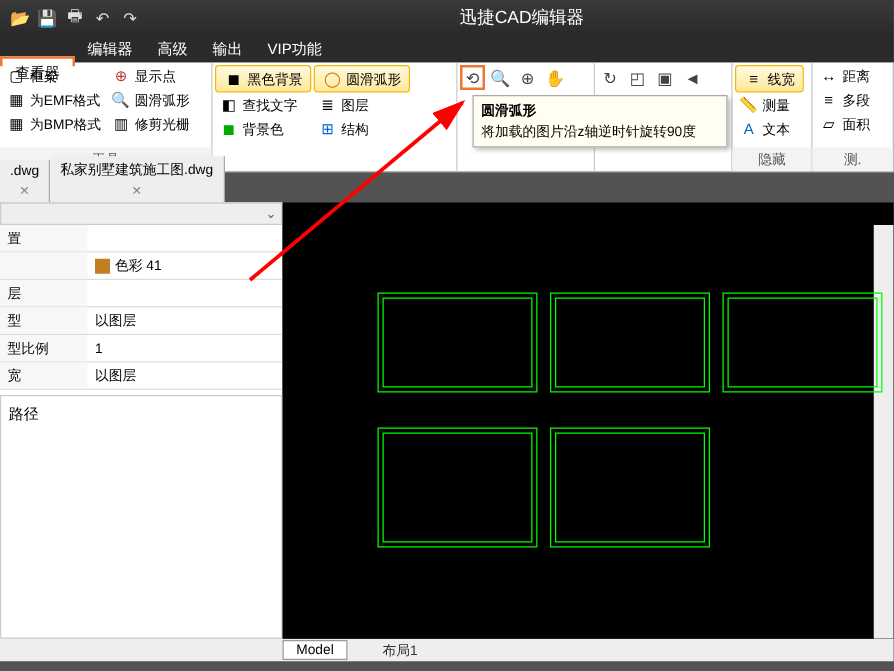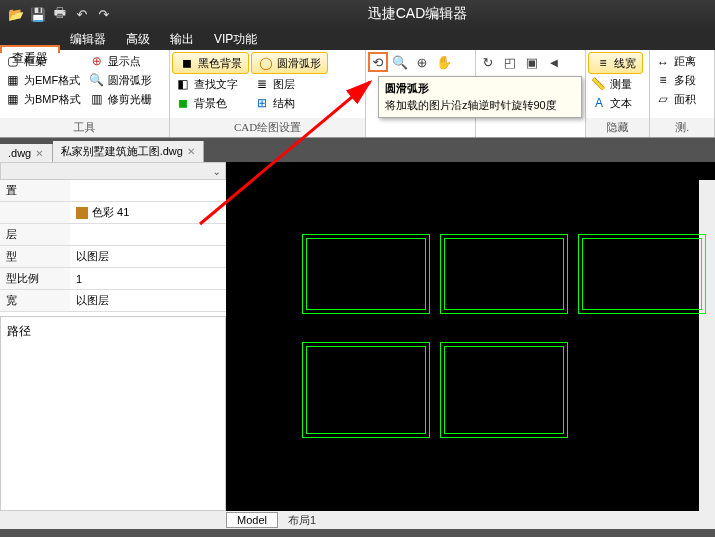--- a/index.html
+++ b/index.html
@@ -20,36 +20,36 @@
 .rcol { display: flex; flex-direction: column; gap: 1px; }
 .ritem { display: flex; align-items: center; gap: 3px; font-size: 11px; padding: 1px 3px; white-space: nowrap; }
 .ricon { width: 16px; height: 16px; display: inline-flex; align-items: center; justify-content: center; font-size: 12px; }
 .ritem.big { border: 1px solid #f5b800; background: linear-gradient(#fff9e0,#ffe89a); border-radius: 3px; padding: 2px 6px; }
 .toolbar-icons { display: flex; gap: 3px; padding: 3px; flex-wrap: wrap; }
 .tbtn { width: 20px; height: 20px; display: flex; align-items: center; justify-content: center; font-size: 13px; color: #444; }
 .tbtn.hl { border: 2px solid #e73; }
 .tooltip { position: absolute; left: 378px; top: 76px; width: 204px; background: #fffef0; border: 1px solid #aaa; padding: 4px 6px; font-size: 11px; box-shadow: 2px 2px 4px rgba(0,0,0,.3); z-index: 10; }
 .tooltip .tt-title { font-weight: bold; margin-bottom: 2px; }
 .tabs-bar { height: 24px; background: #535353; display: flex; align-items: flex-end; }
-.file-tab { background: #eee; padding: 3px 8px; font-size: 11px; display: flex; align-items: center; gap: 4px; border-right: 1px solid #aaa; }
+.file-tab { background: #eee; padding: 3px 8px; font-size: 11px; display: flex; align-items: center; gap: 4px; border-right: 1px solid #aaa; flex-direction: column; }
 .file-tab .close { color: #888; font-size: 10px; }
 .main { display: flex; height: 349px; }
 .side { width: 226px; background: #fff; display: flex; flex-direction: column; }
 .side .hdr { height: 18px; background: #eee; border: 1px solid #ccc; display: flex; justify-content: flex-end; align-items: center; padding: 0 4px; font-size: 10px; color: #555; }
 .prop-grid { font-size: 11px; }
 .prop-row { display: flex; border-bottom: 1px solid #ddd; }
 .prop-row .k { width: 70px; padding: 3px 6px; background: #f7f7f7; }
 .prop-row .v { flex: 1; padding: 3px 6px; display: flex; align-items: center; gap: 4px; }
 .color-swatch { width: 12px; height: 12px; background: #c08020; display: inline-block; }
 .path-panel { margin-top: 4px; background: #fff; border: 1px solid #ccc; padding: 6px; font-size: 12px; flex: 1; }
 .canvas { flex: 1; background: #000; position: relative; overflow: hidden; }
 .scroll-v { position: absolute; right: 0; top: 18px; bottom: 0; width: 16px; background: #eee; }
 .scroll-h { height: 18px; background: #eee; display: flex; align-items: center; }
 .model-tab { background: #fff; border: 1px solid #999; padding: 1px 10px; font-size: 11px; margin-left: 226px; }
-.layout-tab { padding: 1px 10px; font-size: 11px; color: #333; }
+.layout-tab { padding: 1px 28px; font-size: 11px; color: #333; }
 .thumb { position: absolute; border: 1px solid #0f0; }
 .thumb::before { content:""; position:absolute; inset:3px; border:1px solid #0f0; }
 .red-arrow { position: absolute; left: 190px; top: 74px; width: 200px; height: 160px; pointer-events: none; z-index: 5; }
 </style>
 </head>
 <body>
 
 <div class="titlebar">
   <div class="qat">
     <span>📂</span>
@@ -128,21 +128,20 @@
         <div class="ritem">
             <span class="ricon">≣</span>
             <span>图层</span>
           </div>
         <div class="ritem">
             <span class="ricon" style="color:#06c">⊞</span>
             <span>结构</span>
           </div>
       </div>
     </div>
-    <div class="label">CAD绘图设置</div>
   </div>
 
   <div class="ribbon-group" style="width:110px">
     <div class="body toolbar-icons">
       <span class="tbtn hl">⟲</span>
       <span class="tbtn">🔍</span>
       <span class="tbtn">⊕</span>
       <span class="tbtn">✋</span>
     </div>
   </div>

